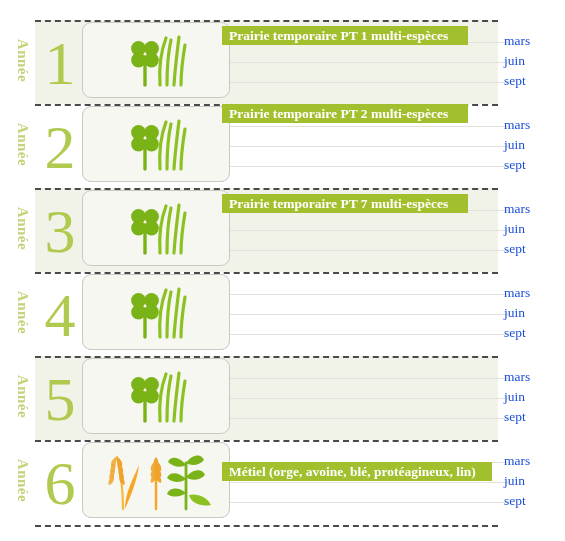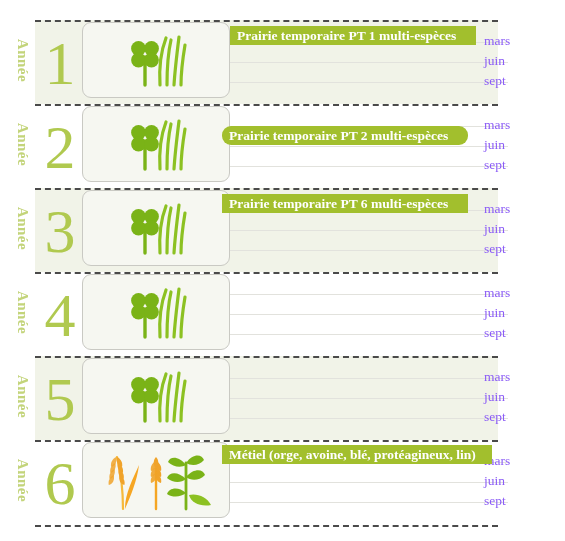--- a/index.html
+++ b/index.html
@@ -105,23 +105,23 @@
   }
 
   
   .mtick {
     position: absolute;
     height: 0;
     border-top: 1px solid #e2e2dd;
   }
   .mlabel {
     position: absolute;
-    left: 484px;
+    left: 504px;
     font-size: 13.5px;
-    color: #8b5cf6;
+    color: #1d4ed8;
     font-family: "Liberation Serif", "DejaVu Serif", serif;
     white-space: nowrap;
   }
 </style>
 </head>
 <body>
 
 <div id="chart">
     <div class="row" style="top: 20px;">
       <div class="band"></div>
@@ -148,21 +148,21 @@
   </g>
   <g fill="none" stroke="#8cc122" stroke-width="3.2" stroke-linecap="round">
     <path d="M39 52 C38 36 40 18 45 5"></path>
     <path d="M46 52 C46 36 47 20 50 7"></path>
     <path d="M53 52 C54 36 56 20 58 4"></path>
     <path d="M60 52 C60 38 62 24 64 12"></path>
   </g>
 </svg>
         </div>
       </div>
-      <div class="croplabel" style="top: 6px; left: 222px; width: 232px; margin-left: 8px;">Prairie temporaire PT 1 multi-espèces</div>
+      <div class="croplabel" style="top: 6px; left: 222px; width: 232px;">Prairie temporaire PT 1 multi-espèces</div>
     </div>
     <div class="row alt" style="top: 104px;">
       <div class="band"></div>
       <div class="mtick" style="top: 22px; left: 82px; width: 426px;"></div>
       <div class="mlabel" style="top: 13px;">mars</div>
       <div class="mtick" style="top: 42px; left: 82px; width: 426px;"></div>
       <div class="mlabel" style="top: 33px;">juin</div>
       <div class="mtick" style="top: 62px; left: 82px; width: 426px;"></div>
       <div class="mlabel" style="top: 53px;">sept</div>
       <div class="dashsep" style="top: 0px;"></div>
@@ -182,21 +182,21 @@
   </g>
   <g fill="none" stroke="#8cc122" stroke-width="3.2" stroke-linecap="round">
     <path d="M39 52 C38 36 40 18 45 5"></path>
     <path d="M46 52 C46 36 47 20 50 7"></path>
     <path d="M53 52 C54 36 56 20 58 4"></path>
     <path d="M60 52 C60 38 62 24 64 12"></path>
   </g>
 </svg>
         </div>
       </div>
-      <div class="croplabel" style="top: 22px; left: 222px; width: 232px; border-radius: 9px;">Prairie temporaire PT 2 multi-espèces</div>
+      <div class="croplabel" style="top: 0; left: 222px; width: 232px;">Prairie temporaire PT 2 multi-espèces</div>
     </div>
     <div class="row" style="top: 188px;">
       <div class="band"></div>
       <div class="mtick" style="top: 22px; left: 230px; width: 278px;"></div>
       <div class="mlabel" style="top: 13px;">mars</div>
       <div class="mtick" style="top: 42px; left: 230px; width: 278px;"></div>
       <div class="mlabel" style="top: 33px;">juin</div>
       <div class="mtick" style="top: 62px; left: 230px; width: 278px;"></div>
       <div class="mlabel" style="top: 53px;">sept</div>
       <div class="dashsep" style="top: 0px;"></div>
@@ -216,21 +216,21 @@
   </g>
   <g fill="none" stroke="#8cc122" stroke-width="3.2" stroke-linecap="round">
     <path d="M39 52 C38 36 40 18 45 5"></path>
     <path d="M46 52 C46 36 47 20 50 7"></path>
     <path d="M53 52 C54 36 56 20 58 4"></path>
     <path d="M60 52 C60 38 62 24 64 12"></path>
   </g>
 </svg>
         </div>
       </div>
-      <div class="croplabel" style="top: 6px; left: 222px; width: 232px;">Prairie temporaire PT 6 multi-espèces</div>
+      <div class="croplabel" style="top: 6px; left: 222px; width: 232px;">Prairie temporaire PT 7 multi-espèces</div>
     </div>
     <div class="row alt" style="top: 272px;">
       <div class="band"></div>
       <div class="mtick" style="top: 22px; left: 82px; width: 426px;"></div>
       <div class="mlabel" style="top: 13px;">mars</div>
       <div class="mtick" style="top: 42px; left: 82px; width: 426px;"></div>
       <div class="mlabel" style="top: 33px;">juin</div>
       <div class="mtick" style="top: 62px; left: 82px; width: 426px;"></div>
       <div class="mlabel" style="top: 53px;">sept</div>
       <div class="dashsep" style="top: 0px;"></div>
@@ -341,16 +341,16 @@
     <path d="M85 14 c-7 -9 -16 -9 -18 -3 c5 5 13 6 18 3z"></path>
     <path d="M85 12 c7 -10 16 -9 18 -3 c-5 6 -13 6 -18 3z"></path>
     <path d="M85 28 c-8 -8 -17 -7 -19 -1 c6 5 14 5 19 1z"></path>
     <path d="M85 26 c8 -9 17 -8 19 -2 c-6 6 -14 6 -19 2z"></path>
     <path d="M85 42 c-8 -7 -17 -5 -19 1 c6 4 14 3 19 -1z"></path>
   </g>
   <path d="M88 44 C96 42 106 46 110 54 C100 56 90 52 88 44z" fill="#8cc122"></path>
 </svg>
         </div>
       </div>
-      <div class="croplabel" style="top: 5px; left: 222px; width: 256px;">Métiel (orge, avoine, blé, protéagineux, lin)</div>
+      <div class="croplabel" style="top: 22px; left: 222px; width: 256px;">Métiel (orge, avoine, blé, protéagineux, lin)</div>
     </div>
     <div class="dashsep" style="position: absolute; top: 525px;"></div>
   </div>
 
 </body></html>

